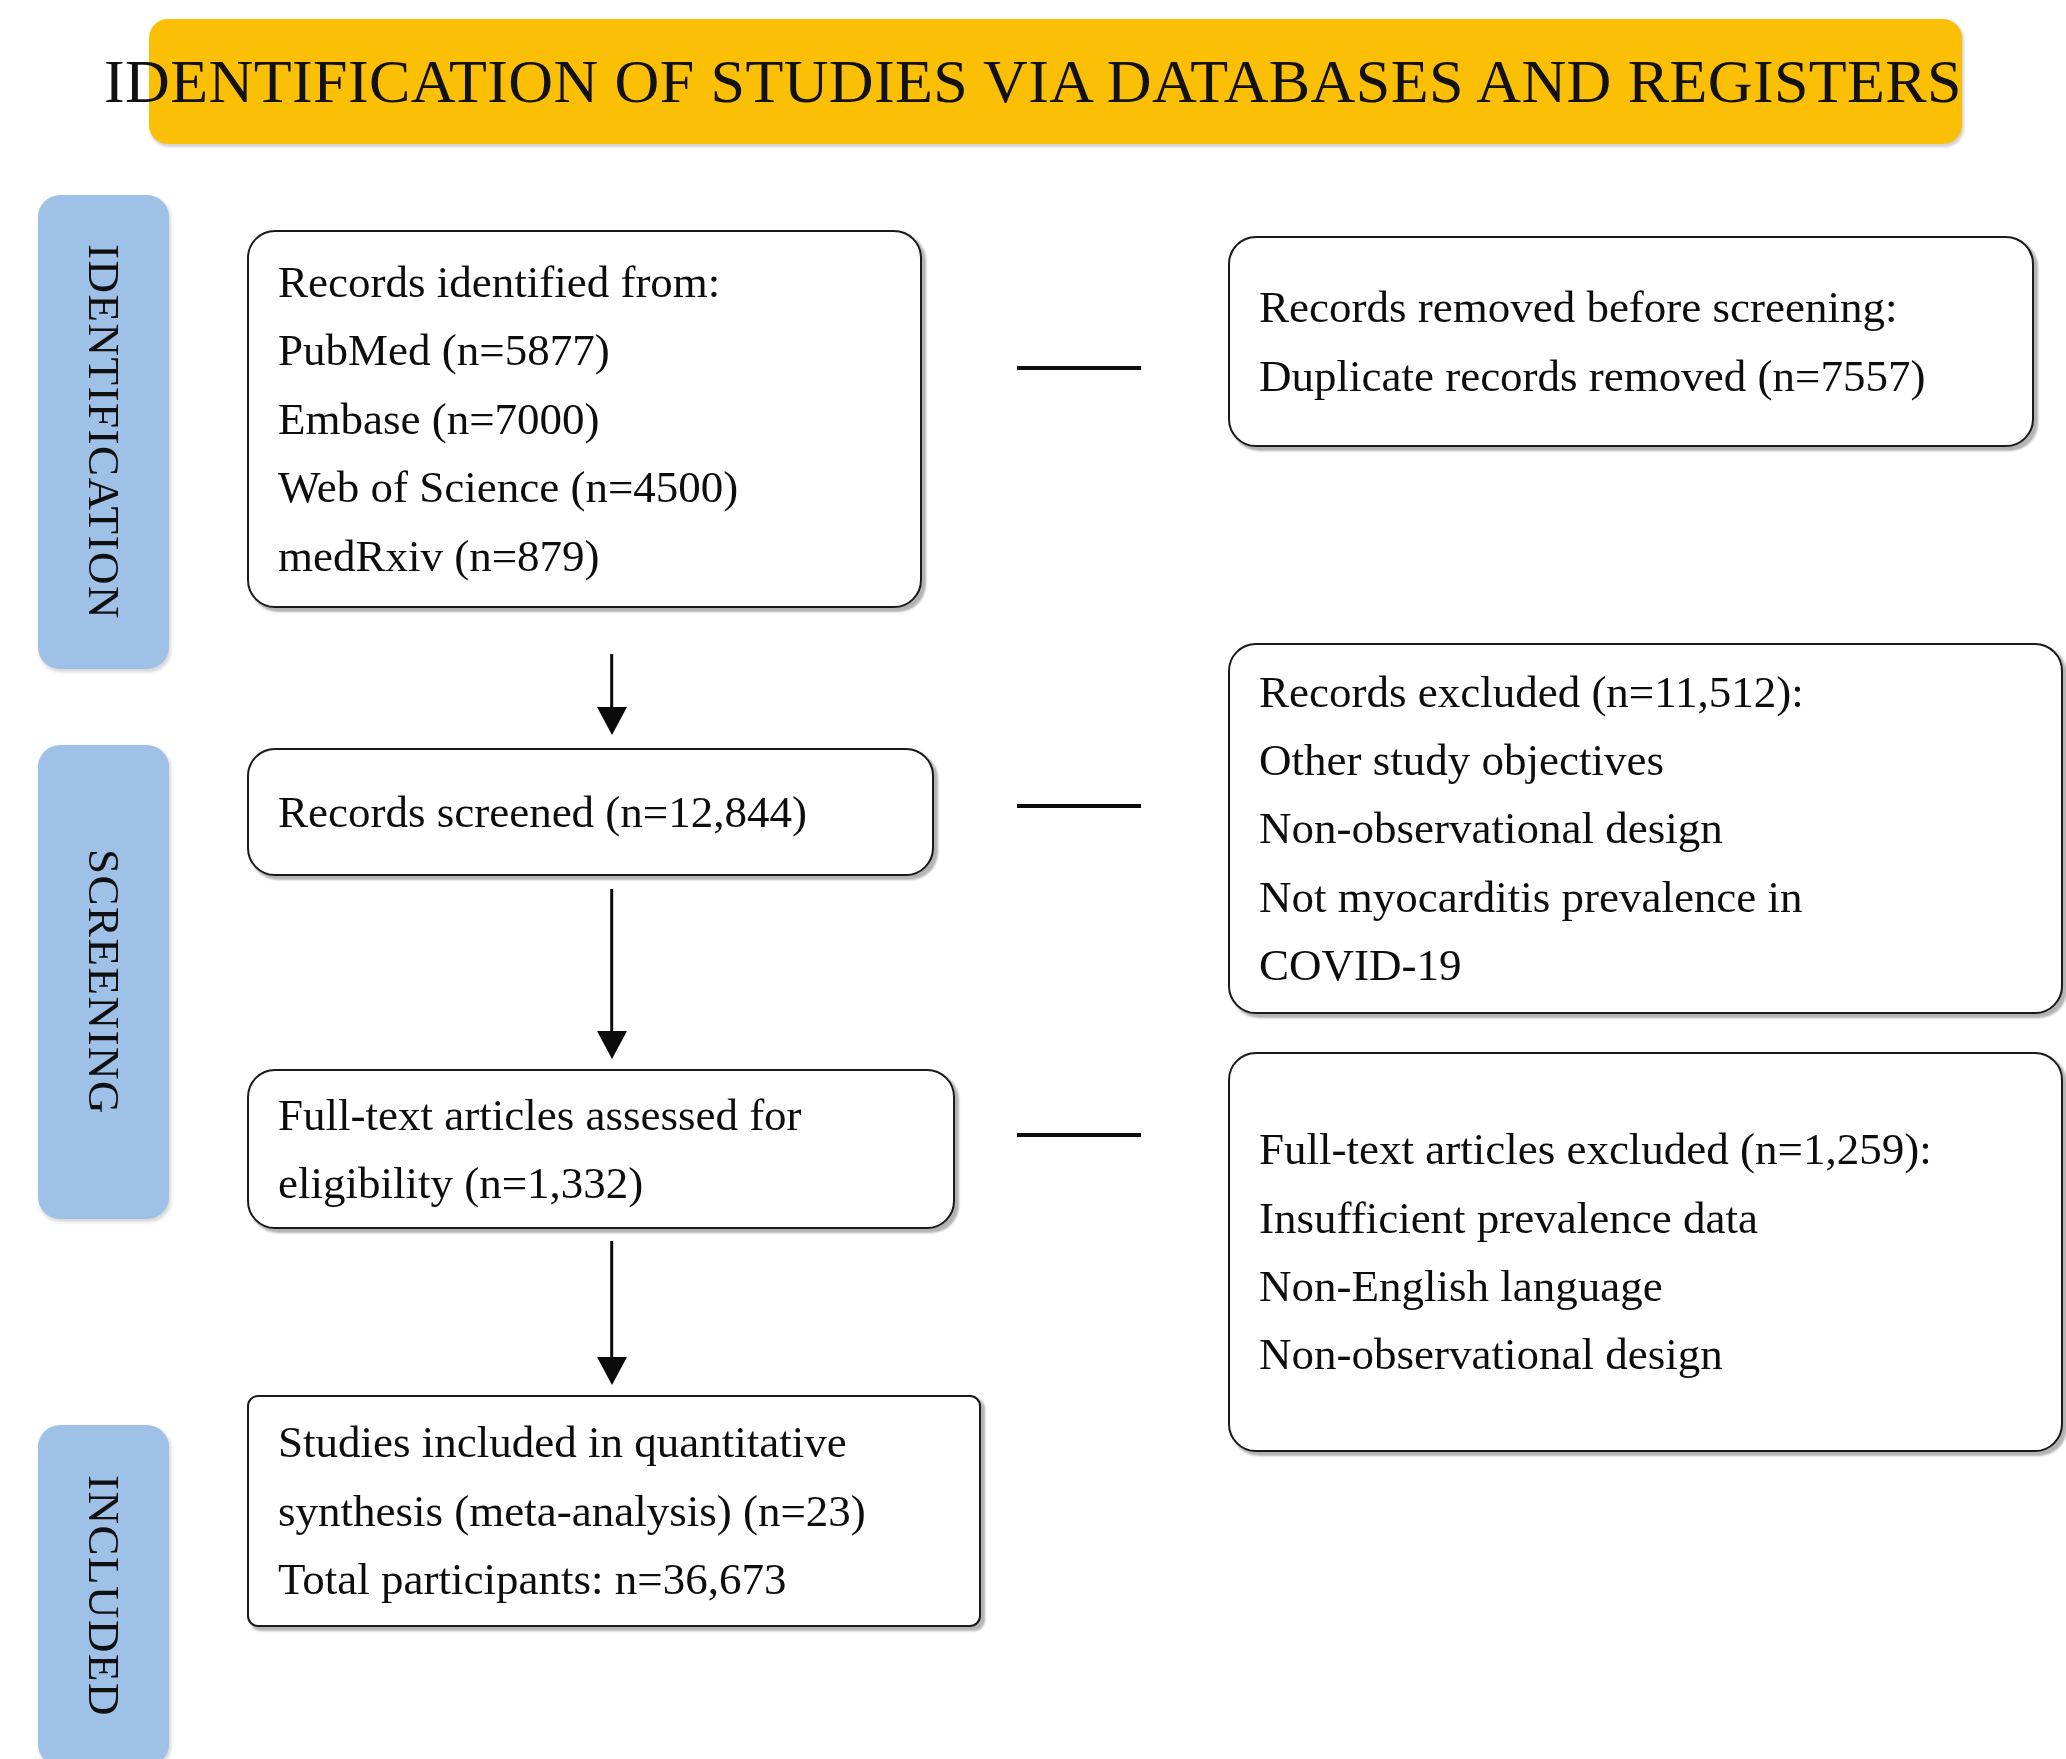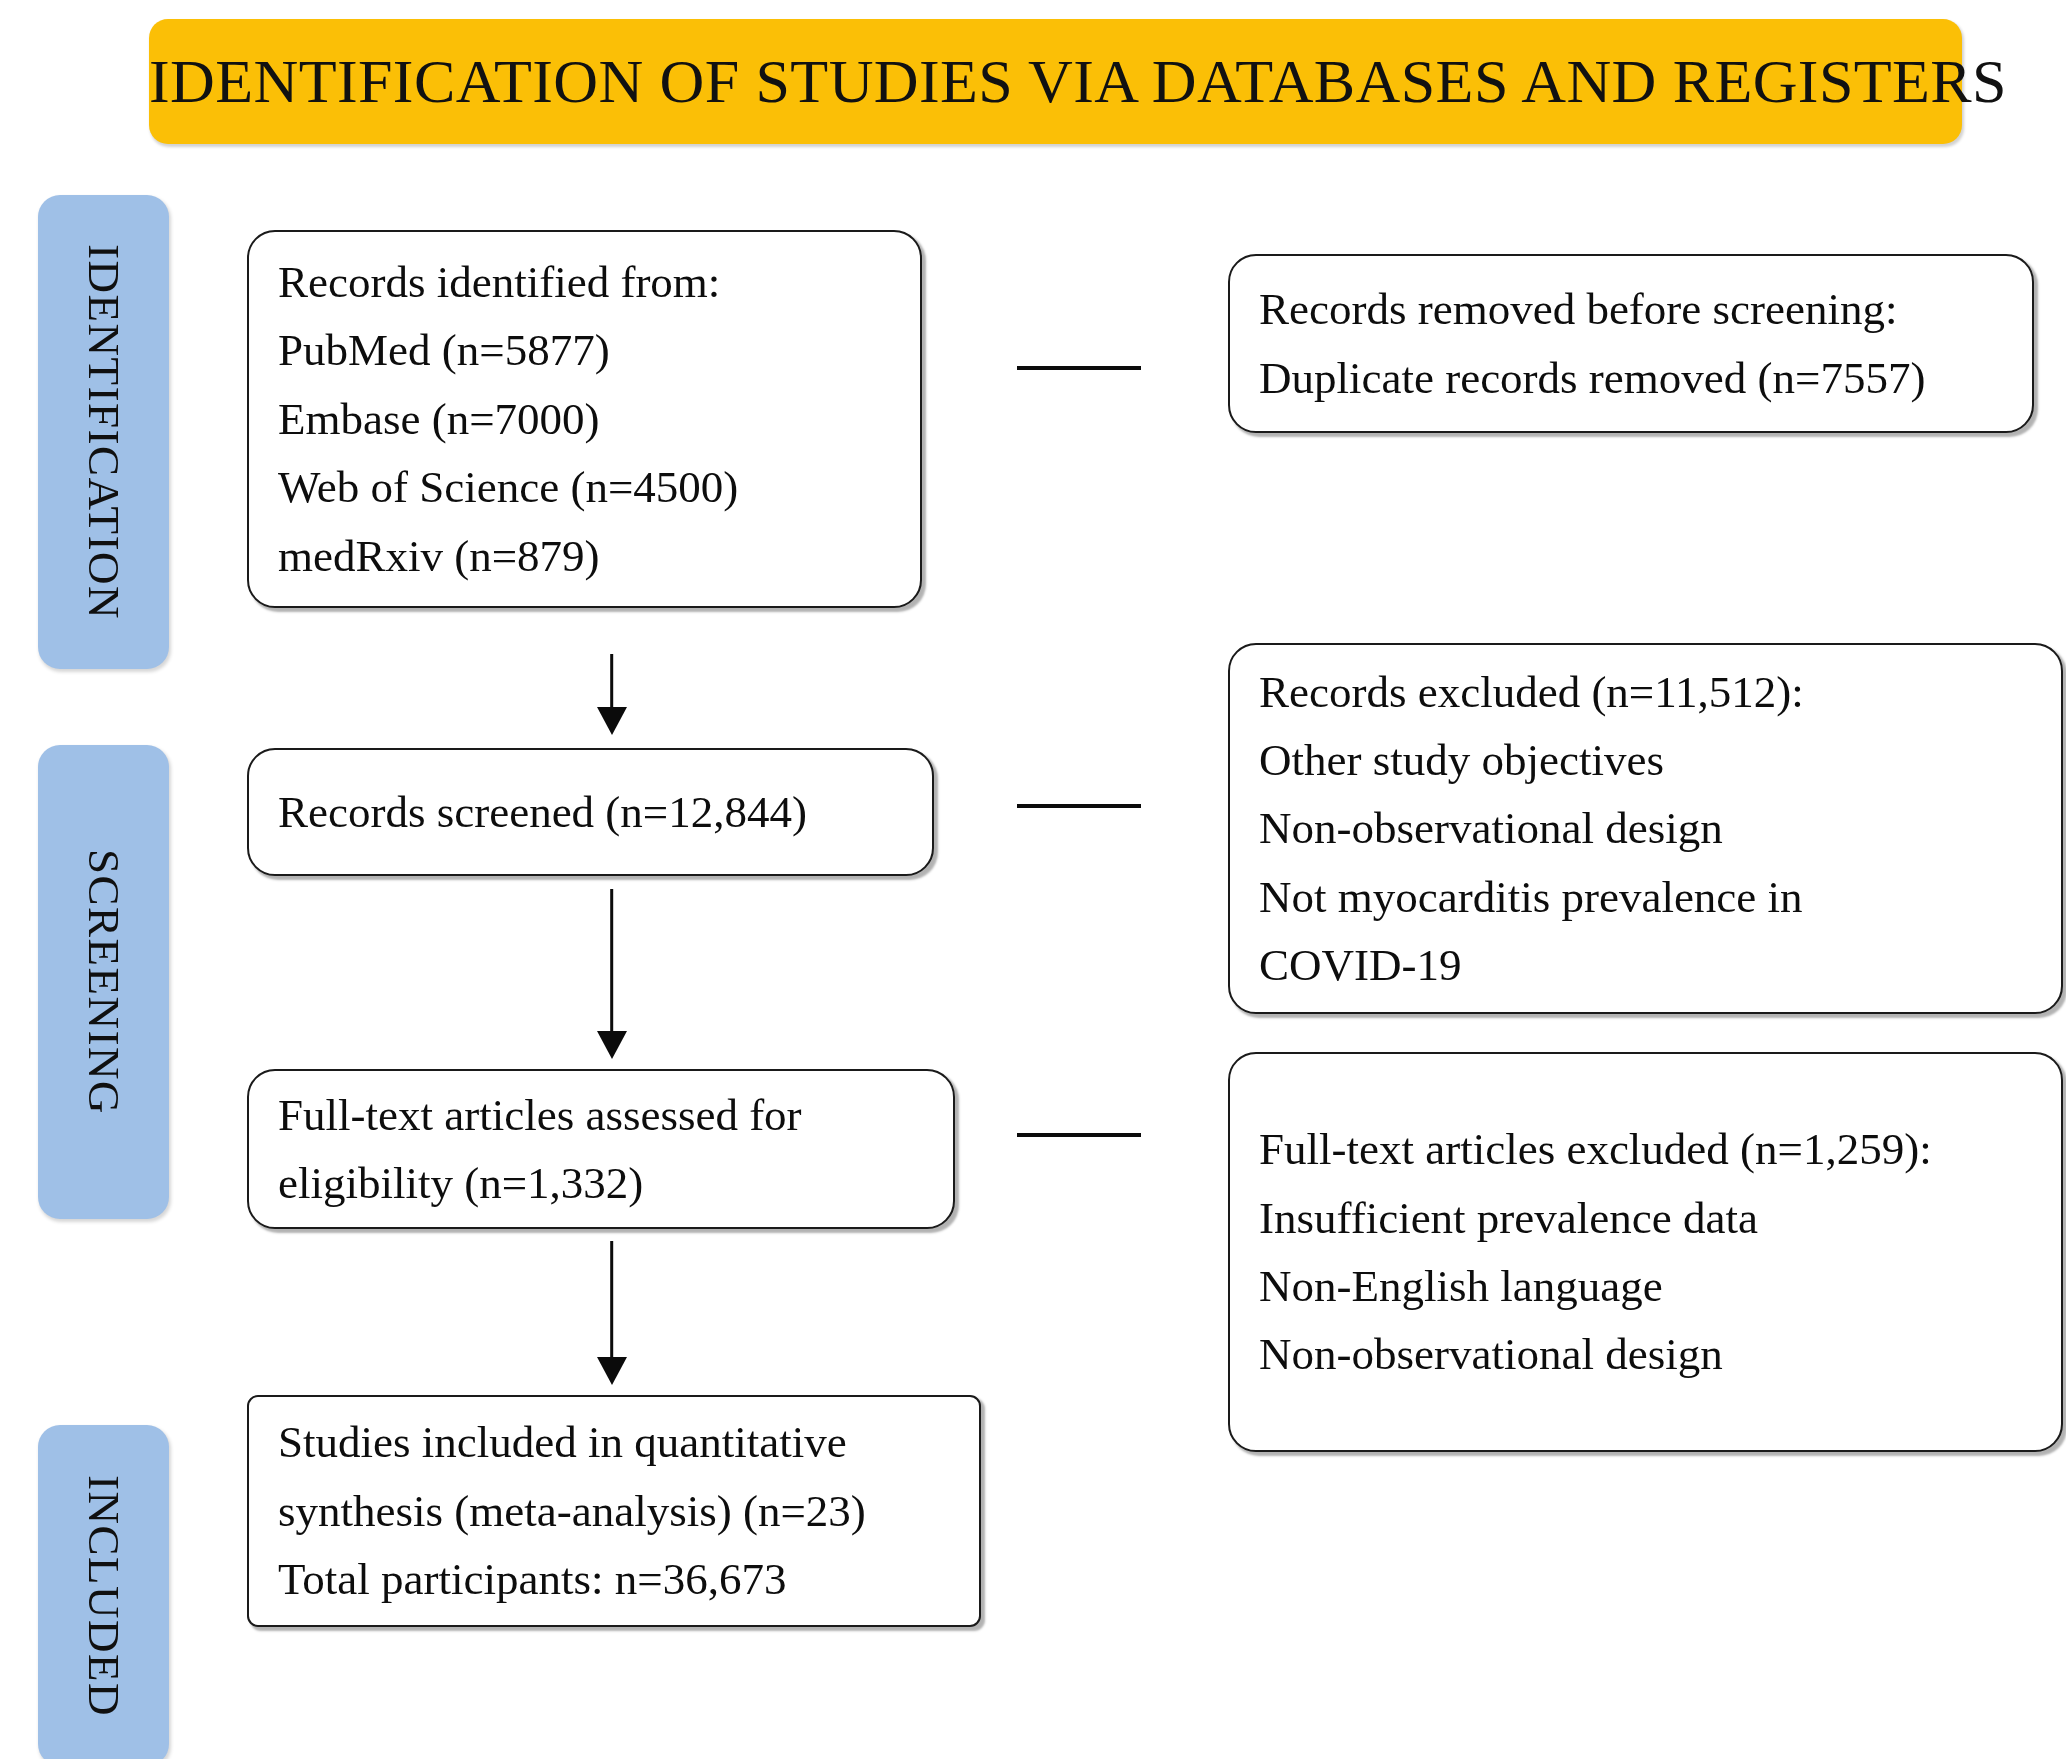--- a/index.html
+++ b/index.html
@@ -20,21 +20,21 @@
   .banner {
     position: absolute;
     left: 149px;
     top: 19px;
     width: 1813px;
     height: 125px;
     background: #fbbf06;
     border-radius: 19px;
     display: flex;
     align-items: center;
-    justify-content: flex-start;
+    justify-content: flex-end;
     box-shadow: 1.5px 2.2px 2.9px rgba(0,0,0,0.18);
   }
   .banner-title {
     font-size: 62px;
     letter-spacing: 0.4px;
     color: #111111;
     white-space: nowrap;
     text-align: center;
   }
 
@@ -83,21 +83,21 @@
     white-space: nowrap;
   }
 
   
   #box-identified   { left: 247px; top: 230px;  width: 675px; height: 378px; }
   #box-screened     { left: 247px; top: 748px; width: 687px; height: 128px; }
   #box-fulltext     { left: 247px; top: 1069px; width: 708px; height: 160px; }
   #box-included     { left: 247px; top: 1395px; width: 734px; height: 232px; border-radius: 11px; }
 
   
-  #box-removed      { left: 1228px; top: 254px;  width: 806px; height: 179px; }
+  #box-removed      { left: 1228px; top: 236px;  width: 806px; height: 211px; }
   #box-excluded     { left: 1228px; top: 610px;  width: 835px; height: 371px; margin-top: 33px; }
   #box-ftexcluded   { left: 1228px; top: 1052px; width: 835px; height: 400px; }
 
   
   .arrow-v {
     position: absolute;
     width: 29px;
   }
   .arrow-v .shaft {
     position: absolute;

